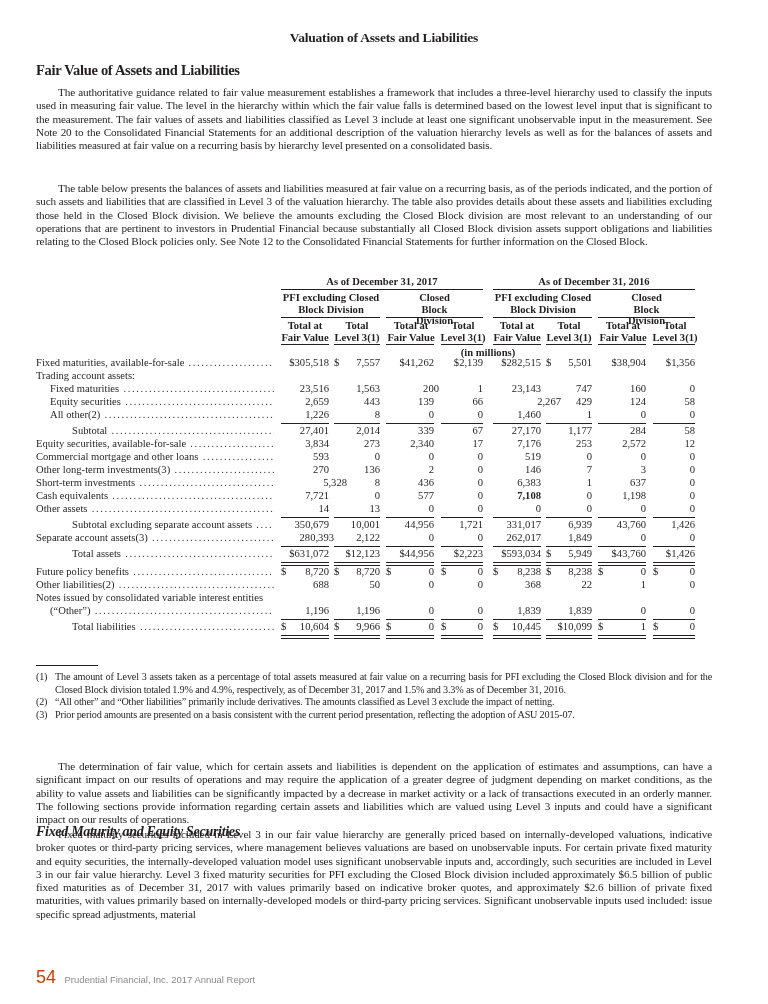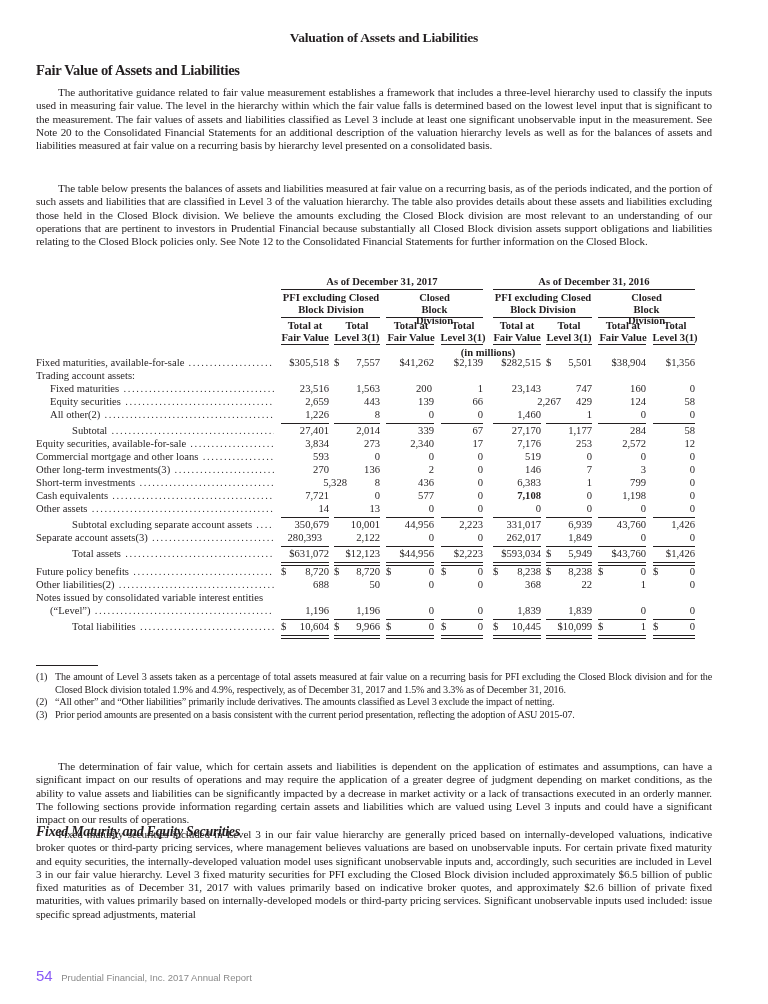--- a/index.html
+++ b/index.html
@@ -28,21 +28,21 @@
   .cell .cur { position: absolute; left: 0; }
   .ul { position: absolute; height: 0; border-top: 1px solid #231f20; }
   .dul { position: absolute; height: 2px; border-top: 1px solid #231f20; border-bottom: 1px solid #231f20; }
 
   .fn-rule { position: absolute; left: 0; top: 665px; width: 62px; border-top: 1px solid #231f20; }
   .fn { position: absolute; left: 0; width: 676px; font-size: 10.2px; line-height: 12.5px; letter-spacing: -0.2px; }
   .fn .num { position: absolute; left: 0; }
   .fn .txt { display: block; margin-left: 19px; text-align: justify; }
 
   .footer { position: absolute; left: 0; top: 967px; font-family: "Liberation Sans", "DejaVu Sans", sans-serif; }
-  .footer .pg { font-size: 15px; color: #8b5cf6; }
+  .footer .pg { font-size: 18px; color: #c2410c; }
   .footer .rpt { font-size: 9.5px; color: #8a8a8a; margin-left: 4px; }
 </style>
 </head>
 <body>
 
 <div class="page">
   <div class="doc-title" style="left:-36px;width:768px;">Valuation of Assets and Liabilities</div>
   <div class="h2">Fair Value of Assets and Liabilities</div>
   <div class="para p1">The authoritative guidance related to fair value measurement establishes a framework that includes a three-level hierarchy used to classify the inputs used in measuring fair value. The level in the hierarchy within which the fair value falls is determined based on the lowest level input that is significant to the measurement. The fair values of assets and liabilities classified as Level 3 include at least one significant unobservable input in the measurement. See Note 20 to the Consolidated Financial Statements for an additional description of the valuation hierarchy levels as well as for the balances of assets and liabilities measured at fair value on a recurring basis by hierarchy level presented on a consolidated basis.</div>
   <div class="para p2">The table below presents the balances of assets and liabilities measured at fair value on a recurring basis, as of the periods indicated, and the portion of such assets and liabilities that are classified in Level 3 of the valuation hierarchy. The table also provides details about these assets and liabilities excluding those held in the Closed Block division. We believe the amounts excluding the Closed Block division are most relevant to an understanding of our operations that are pertinent to investors in Prudential Financial because substantially all Closed Block division assets support obligations and liabilities relating to the Closed Block policies only. See Note 12 to the Consolidated Financial Statements for further information on the Closed Block.</div>
@@ -94,21 +94,21 @@
           <div class="cell" style="left: 562px; width: 48px;">$38,904</div>
           <div class="cell" style="left: 617px; width: 42px;">$1,356</div>
         </div>
         <div class="row" style="top: 94px;">
           <div class="lbl" style="left: 0px; width: 238px;"><span>Trading account assets:</span></div>
         </div>
         <div class="row" style="top: 107px;">
           <div class="lbl" style="left: 14px; width: 224px;"><span>Fixed maturities</span><span class="dots"> ................................................................................</span></div>
           <div class="cell" style="left: 245px; width: 48px;">23,516</div>
           <div class="cell" style="left: 298px; width: 46px;">1,563</div>
-          <div class="cell" style="left: 364px; width: 48px; text-align: center;">200</div>
+          <div class="cell" style="left: 355px; width: 48px;">200</div>
           <div class="cell" style="left: 405px; width: 42px;">1</div>
           <div class="cell" style="left: 457px; width: 48px;">23,143</div>
           <div class="cell" style="left: 510px; width: 46px;">747</div>
           <div class="cell" style="left: 562px; width: 48px;">160</div>
           <div class="cell" style="left: 617px; width: 42px;">0</div>
         </div>
         <div class="row" style="top: 120px;">
           <div class="lbl" style="left: 14px; width: 224px;"><span>Equity securities</span><span class="dots"> ................................................................................</span></div>
           <div class="cell" style="left: 245px; width: 48px;">2,659</div>
           <div class="cell" style="left: 298px; width: 46px;">443</div>
@@ -183,21 +183,21 @@
           <div class="cell" style="left: 617px; width: 42px;">0</div>
         </div>
         <div class="row" style="top: 201px;">
           <div class="lbl" style="left: 0px; width: 238px;"><span>Short-term investments</span><span class="dots"> ................................................................................</span></div>
           <div class="cell" style="left: 263px; width: 48px;">5,328</div>
           <div class="cell" style="left: 298px; width: 46px;">8</div>
           <div class="cell" style="left: 350px; width: 48px;">436</div>
           <div class="cell" style="left: 405px; width: 42px;">0</div>
           <div class="cell" style="left: 457px; width: 48px;">6,383</div>
           <div class="cell" style="left: 510px; width: 46px;">1</div>
-          <div class="cell" style="left: 562px; width: 48px;">799</div>
+          <div class="cell" style="left: 562px; width: 48px;">637</div>
           <div class="cell" style="left: 617px; width: 42px;">0</div>
         </div>
         <div class="row" style="top: 214px;">
           <div class="lbl" style="left: 0px; width: 238px;"><span>Cash equivalents</span><span class="dots"> ................................................................................</span></div>
           <div class="cell" style="left: 245px; width: 48px;">7,721</div>
           <div class="cell" style="left: 298px; width: 46px;">0</div>
           <div class="cell" style="left: 350px; width: 48px;">577</div>
           <div class="cell" style="left: 405px; width: 42px;">0</div>
           <div class="cell" style="left: 457px; width: 48px; font-weight: bold;">7,108</div>
           <div class="cell" style="left: 510px; width: 46px;">0</div>
@@ -221,29 +221,29 @@
           <div class="cell" style="left: 562px; width: 48px;">0</div>
           <div class="ul" style="left: 562px; width: 48px; top: 14px;"></div>
           <div class="cell" style="left: 617px; width: 42px;">0</div>
           <div class="ul" style="left: 617px; width: 42px; top: 14px;"></div>
         </div>
         <div class="row" style="top: 243px;">
           <div class="lbl" style="left: 36px; width: 202px;"><span>Subtotal excluding separate account assets</span><span class="dots"> ................................................................................</span></div>
           <div class="cell" style="left: 245px; width: 48px;">350,679</div>
           <div class="cell" style="left: 298px; width: 46px;">10,001</div>
           <div class="cell" style="left: 350px; width: 48px;">44,956</div>
-          <div class="cell" style="left: 405px; width: 42px;">2,223</div>
+          <div class="cell" style="left: 405px; width: 42px;">1,721</div>
           <div class="cell" style="left: 457px; width: 48px;">331,017</div>
           <div class="cell" style="left: 510px; width: 46px;">6,939</div>
           <div class="cell" style="left: 562px; width: 48px;">43,760</div>
           <div class="cell" style="left: 617px; width: 42px;">1,426</div>
         </div>
         <div class="row" style="top: 256px;">
           <div class="lbl" style="left: 0px; width: 238px;"><span>Separate account assets(3)</span><span class="dots"> ................................................................................</span></div>
-          <div class="cell" style="left: 238px; width: 48px;">280,393</div>
+          <div class="cell" style="left: 250px; width: 48px;">280,393</div>
           <div class="ul" style="left: 245px; width: 48px; top: 14px;"></div>
           <div class="cell" style="left: 298px; width: 46px;">2,122</div>
           <div class="ul" style="left: 298px; width: 46px; top: 14px;"></div>
           <div class="cell" style="left: 350px; width: 48px;">0</div>
           <div class="ul" style="left: 350px; width: 48px; top: 14px;"></div>
           <div class="cell" style="left: 405px; width: 42px;">0</div>
           <div class="ul" style="left: 405px; width: 42px; top: 14px;"></div>
           <div class="cell" style="left: 457px; width: 48px;">262,017</div>
           <div class="ul" style="left: 457px; width: 48px; top: 14px;"></div>
           <div class="cell" style="left: 510px; width: 46px;">1,849</div>
@@ -291,21 +291,21 @@
           <div class="cell" style="left: 405px; width: 42px;">0</div>
           <div class="cell" style="left: 457px; width: 48px;">368</div>
           <div class="cell" style="left: 510px; width: 46px;">22</div>
           <div class="cell" style="left: 562px; width: 48px;">1</div>
           <div class="cell" style="left: 617px; width: 42px;">0</div>
         </div>
         <div class="row" style="top: 316px;">
           <div class="lbl" style="left: 0px; width: 238px;"><span>Notes issued by consolidated variable interest entities</span></div>
         </div>
         <div class="row" style="top: 329px;">
-          <div class="lbl" style="left: 14px; width: 224px;"><span>(“Level”)</span><span class="dots"> ................................................................................</span></div>
+          <div class="lbl" style="left: 14px; width: 224px;"><span>(“Other”)</span><span class="dots"> ................................................................................</span></div>
           <div class="cell" style="left: 245px; width: 48px;">1,196</div>
           <div class="ul" style="left: 245px; width: 48px; top: 14px;"></div>
           <div class="cell" style="left: 298px; width: 46px;">1,196</div>
           <div class="ul" style="left: 298px; width: 46px; top: 14px;"></div>
           <div class="cell" style="left: 350px; width: 48px;">0</div>
           <div class="ul" style="left: 350px; width: 48px; top: 14px;"></div>
           <div class="cell" style="left: 405px; width: 42px;">0</div>
           <div class="ul" style="left: 405px; width: 42px; top: 14px;"></div>
           <div class="cell" style="left: 457px; width: 48px;">1,839</div>
           <div class="ul" style="left: 457px; width: 48px; top: 14px;"></div>

